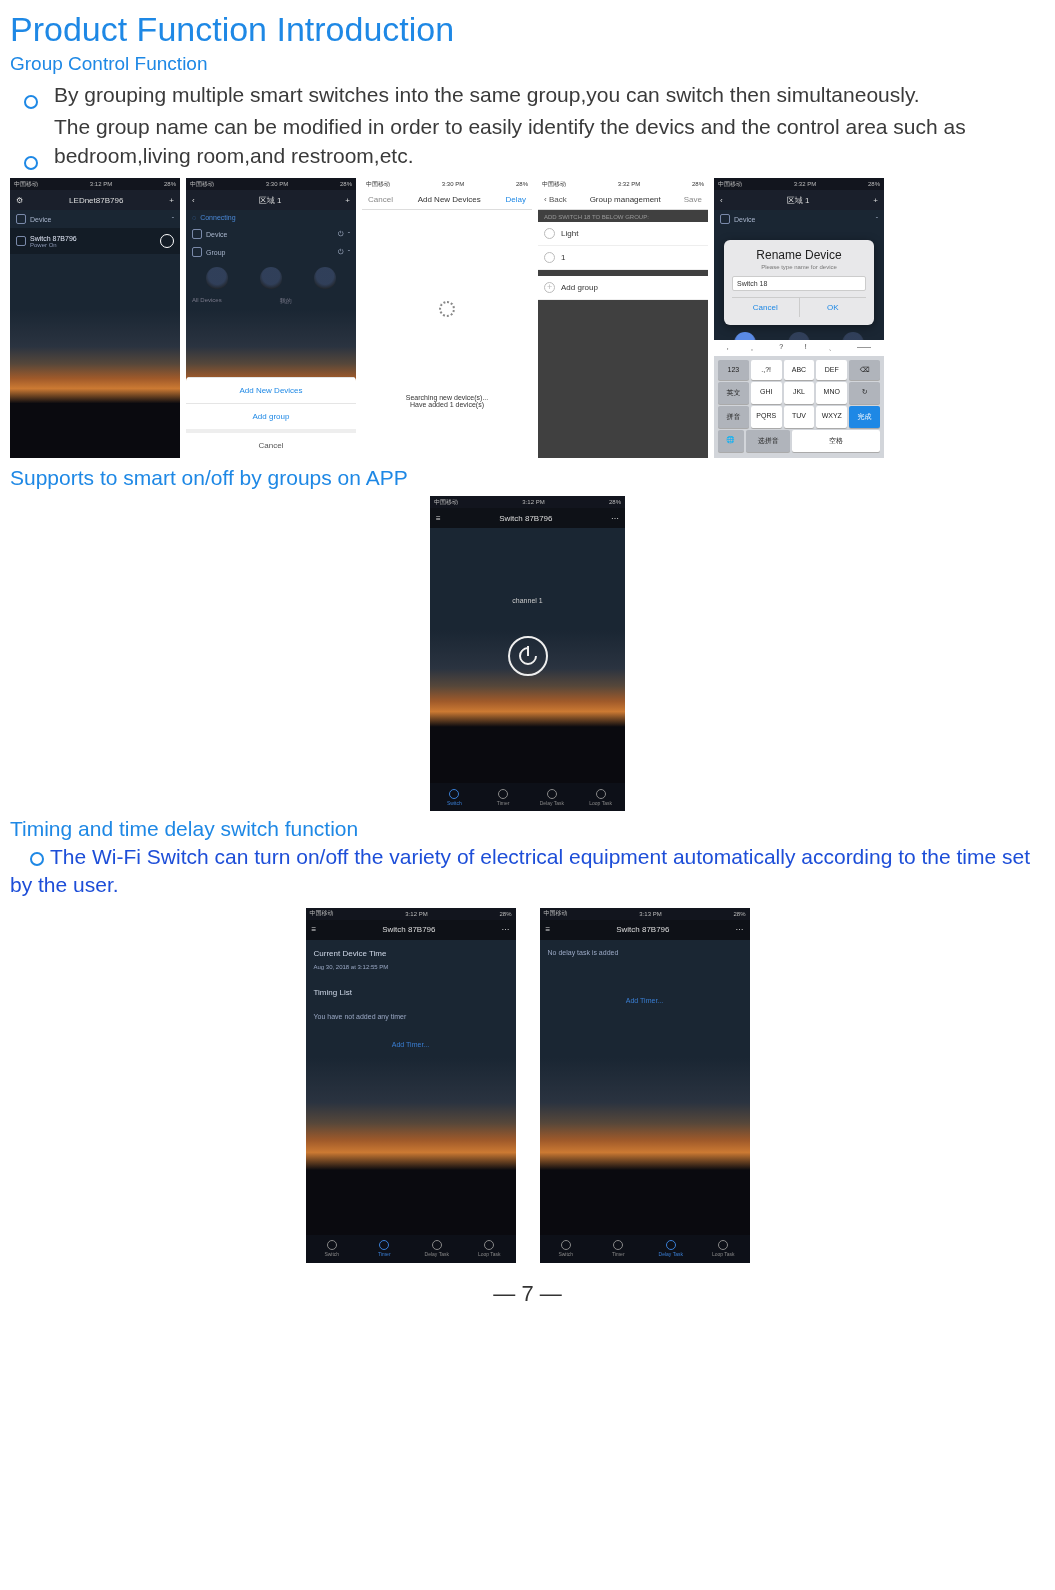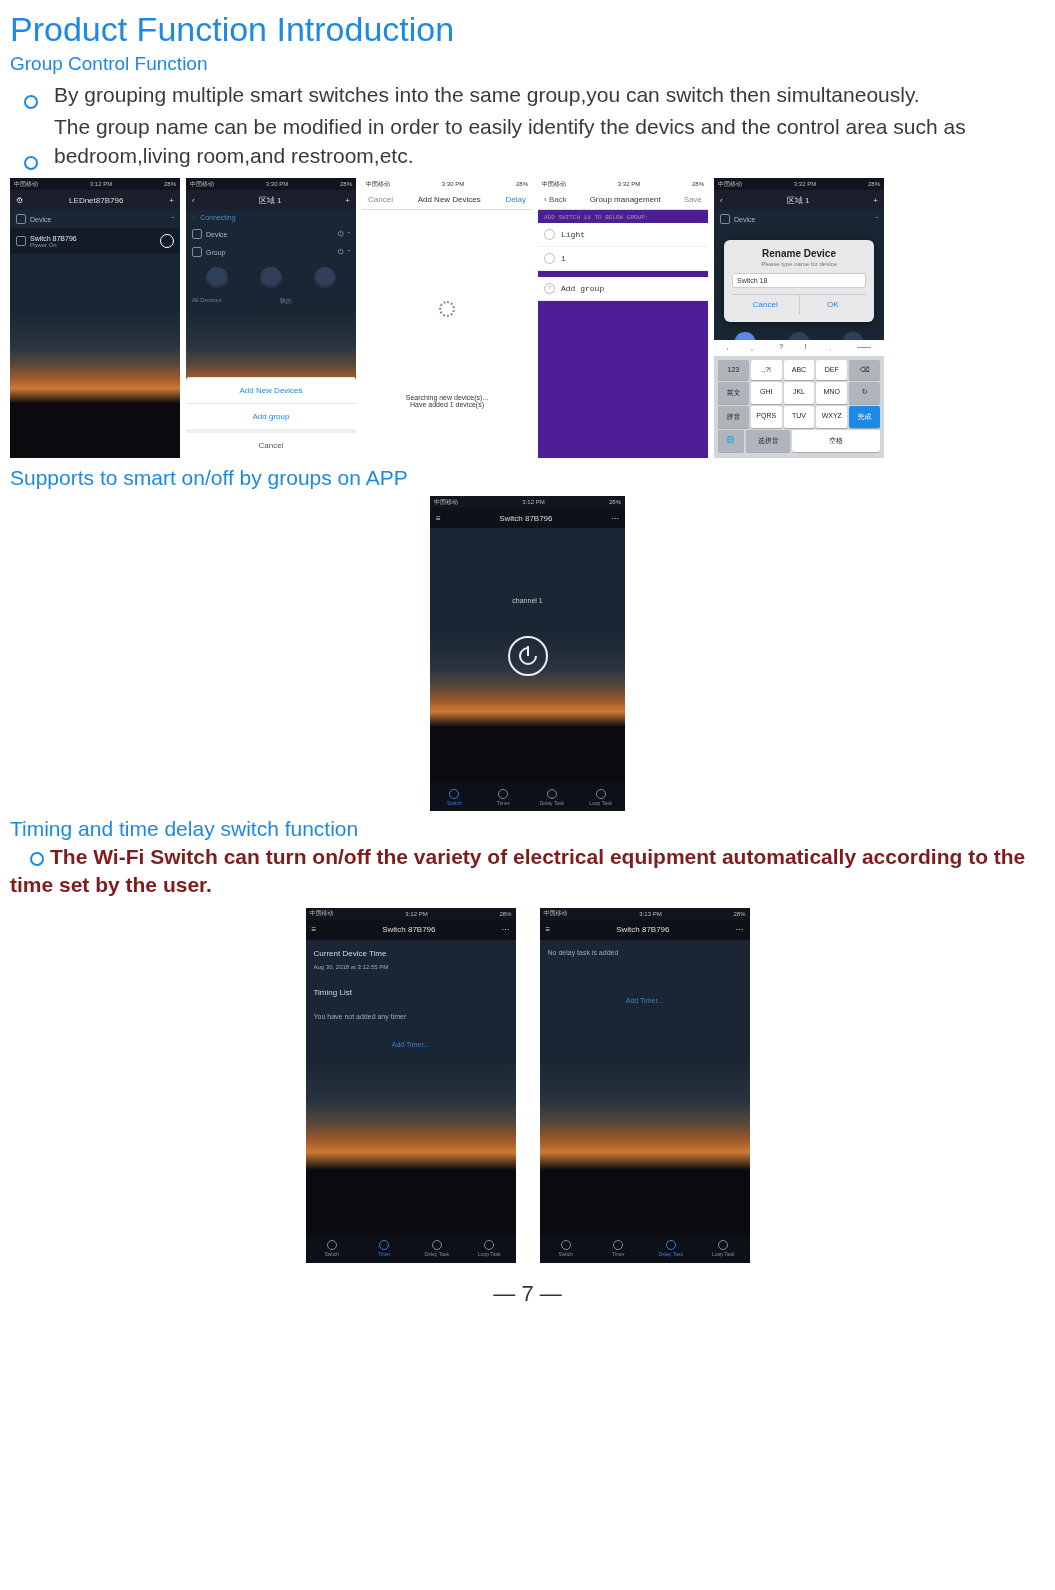--- a/index.html
+++ b/index.html
@@ -43,23 +43,22 @@
     line-height: 1.35;
   }
   .subtitle2 {
     color: #1e88e5;
     font-size: 21px;
     margin-top: 6px;
     margin-bottom: 2px;
   }
   .timing-para {
     font-size: 21px;
-    color: #7f1d1d;
+    color: #1d4ed8;
     line-height: 1.35;
-    font-weight: bold;
   }
   .timing-para .bullet-circle { display:inline-block; margin-right:6px; margin-left:20px; margin-top:0; vertical-align:-2px;}
   .screens-row {
     display: flex;
     gap: 6px;
     margin: 8px 0;
     justify-content: flex-start;
   }
   .phone {
     width: 170px;
@@ -140,36 +139,36 @@
     position:absolute;
     top:30px; left:10px; right:10px;
     background:#e8e8ea;
     border-radius:6px;
     padding:8px;
     text-align:center;
     font-size:7px;
     color:#333;
     box-shadow:0 2px 10px rgba(0,0,0,.4);
   }
-  .modal-title{font-weight:700;color:#222;margin-bottom:2px;font-size:10px;}
+  .modal-title{font-weight:400;color:#222;margin-bottom:2px;font-size:12px;}
   .modal-sub{color:#777;font-size:6px;margin-bottom:6px;}
   .modal-input{background:#fff;border:1px solid #ccc;border-radius:2px;padding:3px 4px;margin-bottom:6px;font-size:7px;text-align:left;}
   .modal-btns{display:flex;border-top:1px solid #ccc;}
   .modal-btns div{flex:1;padding:5px 0;color:#1e88e5;font-size:8px;}
   .modal-btns div:first-child{border-right:1px solid #ccc;}
   .keyboard {
     background:#d2d5da;
     padding:4px;
     font-size:6px;
   }
   .kb-row { display:flex; gap:2px; margin-bottom:2px;}
   .kb-key { flex:1; background:#fff; border-radius:2px; text-align:center; padding:6px 0; box-shadow:0 1px 0 #aaa; font-size:7px; color:#222;}
   .kb-key.gray{background:#b0b4bb;}
   .kb-key.blue{background:#1e88e5;color:#fff;}
-  .group-list { background:#4c1d95;font-family:Liberation Mono, monospace;}
+  .group-list { background:#404040;}
   .gl-header{font-size:6px;color:#999;padding:4px 6px 2px;}
   .gl-item{background:#fff;border-bottom:1px solid #eee;padding:6px;display:flex;align-items:center;font-size:8px;color:#333;}
   .gl-radio{width:11px;height:11px;border:1px solid #bbb;border-radius:50%;margin-right:6px;}
   .gl-plus{width:11px;height:11px;border:1px solid #bbb;border-radius:50%;margin-right:6px;position:relative;}
   .gl-plus::before{content:"+";position:absolute;top:-1px;left:2px;color:#bbb;font-size:9px;}
   .center-screens{display:flex;justify-content:center;margin:6px 0;}
   .phone-lg{width:195px;height:315px;}
   .power-big{
     width:40px;height:40px;border:2px solid #eee;border-radius:50%;
     position:absolute;top:50%;left:50%;transform:translate(-50%,-50%);

